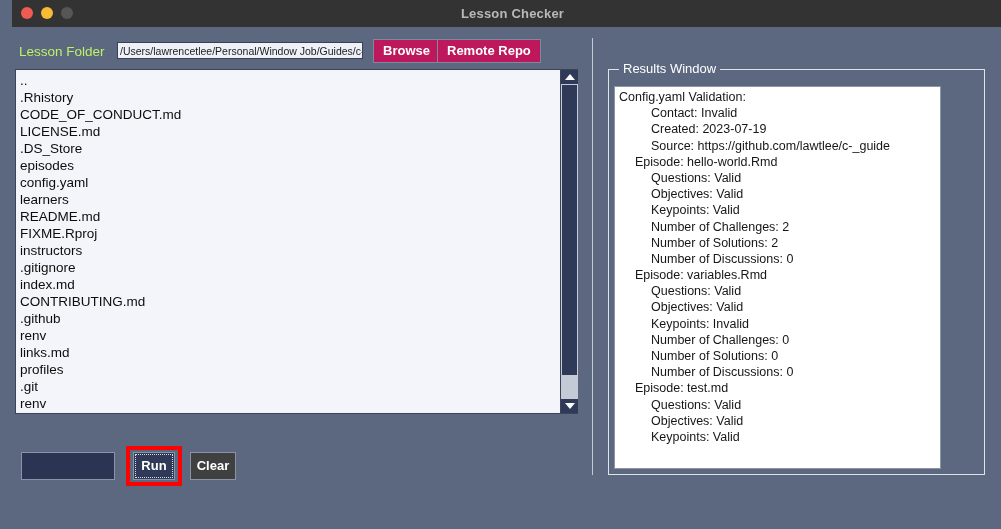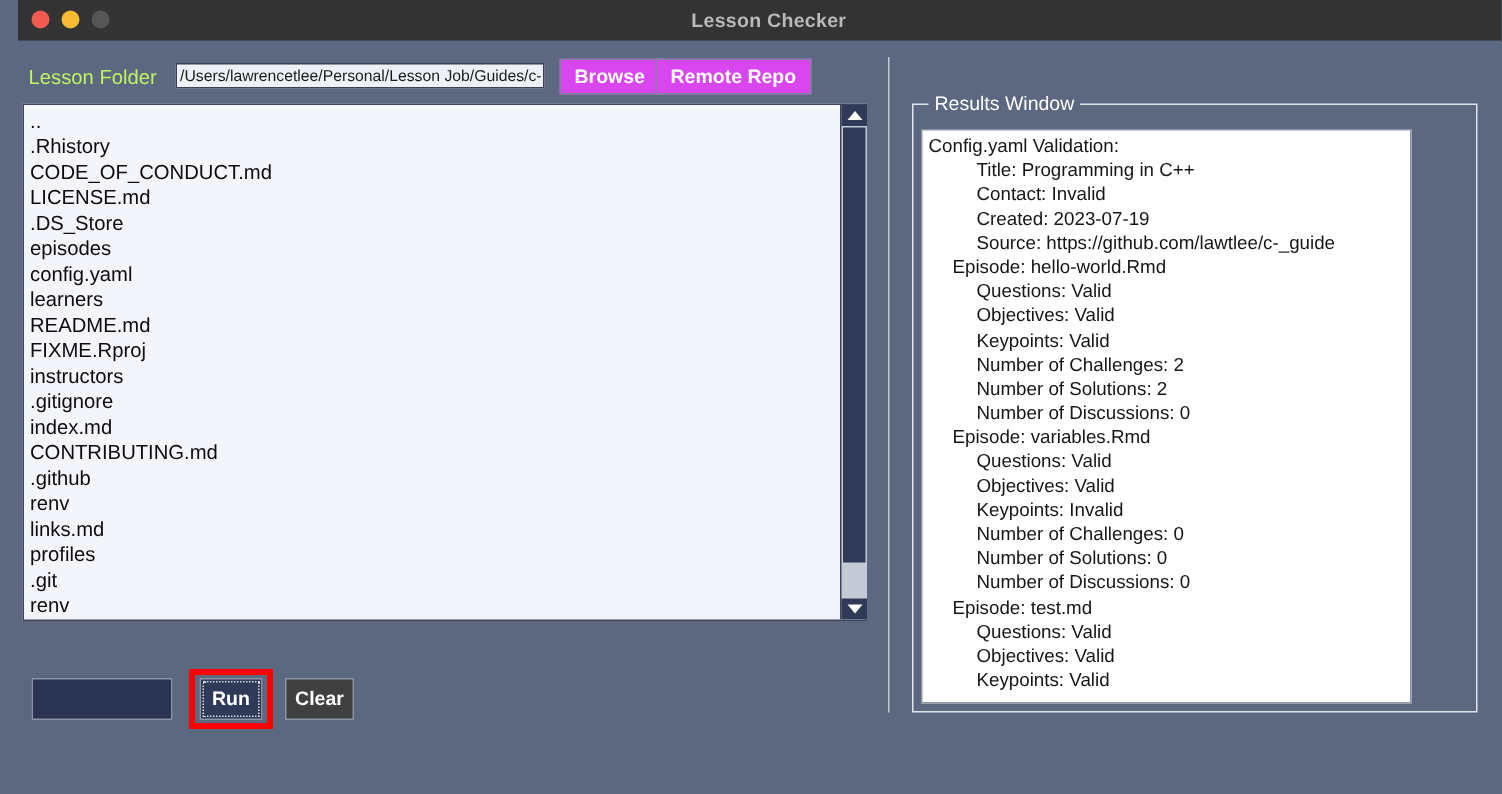--- a/index.html
+++ b/index.html
@@ -93,21 +93,21 @@
     line-height: 17px;
     padding: 0 2px;
     box-sizing: border-box;
     white-space: nowrap;
     overflow: hidden;
   }
   .nav-btn {
     position: absolute;
     top: 12px;
     height: 24px;
-    background: #d946ef;
+    background: #be185d;
     border: 1px solid #7e879c;
     color: #ffffff;
     font-size: 13px;
     font-weight: bold;
     font-family: "Liberation Sans", sans-serif;
     line-height: 22px;
     text-align: center;
     box-sizing: border-box;
     cursor: pointer;
     padding: 0 9px;
@@ -303,21 +303,21 @@
     </div>
     <div id="window-title">Lesson Checker</div>
   </div>
 
   <div id="content">
 
     <div id="pane-divider"></div>
 
     <div id="folder-label">Lesson Folder</div>
 
-    <div id="folder-path-input">/Users/lawrencetlee/Personal/Lesson Job/Guides/c-</div>
+    <div id="folder-path-input">/Users/lawrencetlee/Personal/Window Job/Guides/c-</div>
 
     <div class="nav-btn" id="browse-button">Browse</div>
 
     <div class="nav-btn" id="remote-repo-button">Remote Repo</div>
 
     <div id="file-list-frame">
       <div id="file-list">
           <div class="file-row">..</div>
           <div class="file-row">.Rhistory</div>
           <div class="file-row">CODE_OF_CONDUCT.md</div>
@@ -357,21 +357,20 @@
     <div id="run-button">Run</div>
 
     <div id="clear-button">Clear</div>
 
     <div id="results-frame">
       <div id="results-frame-label">Results Window</div>
 
       <div id="results-box">
         <div id="results-text">
             <div class="result-line ind0">Config.yaml Validation:</div>
-            <div class="result-line ind2">Title: Programming in C++</div>
             <div class="result-line ind2">Contact: Invalid</div>
             <div class="result-line ind2">Created: 2023-07-19</div>
             <div class="result-line ind2">Source: https://github.com/lawtlee/c-_guide</div>
             <div class="result-line ind1">Episode: hello-world.Rmd</div>
             <div class="result-line ind2">Questions: Valid</div>
             <div class="result-line ind2">Objectives: Valid</div>
             <div class="result-line ind2">Keypoints: Valid</div>
             <div class="result-line ind2">Number of Challenges: 2</div>
             <div class="result-line ind2">Number of Solutions: 2</div>
             <div class="result-line ind2">Number of Discussions: 0</div>

